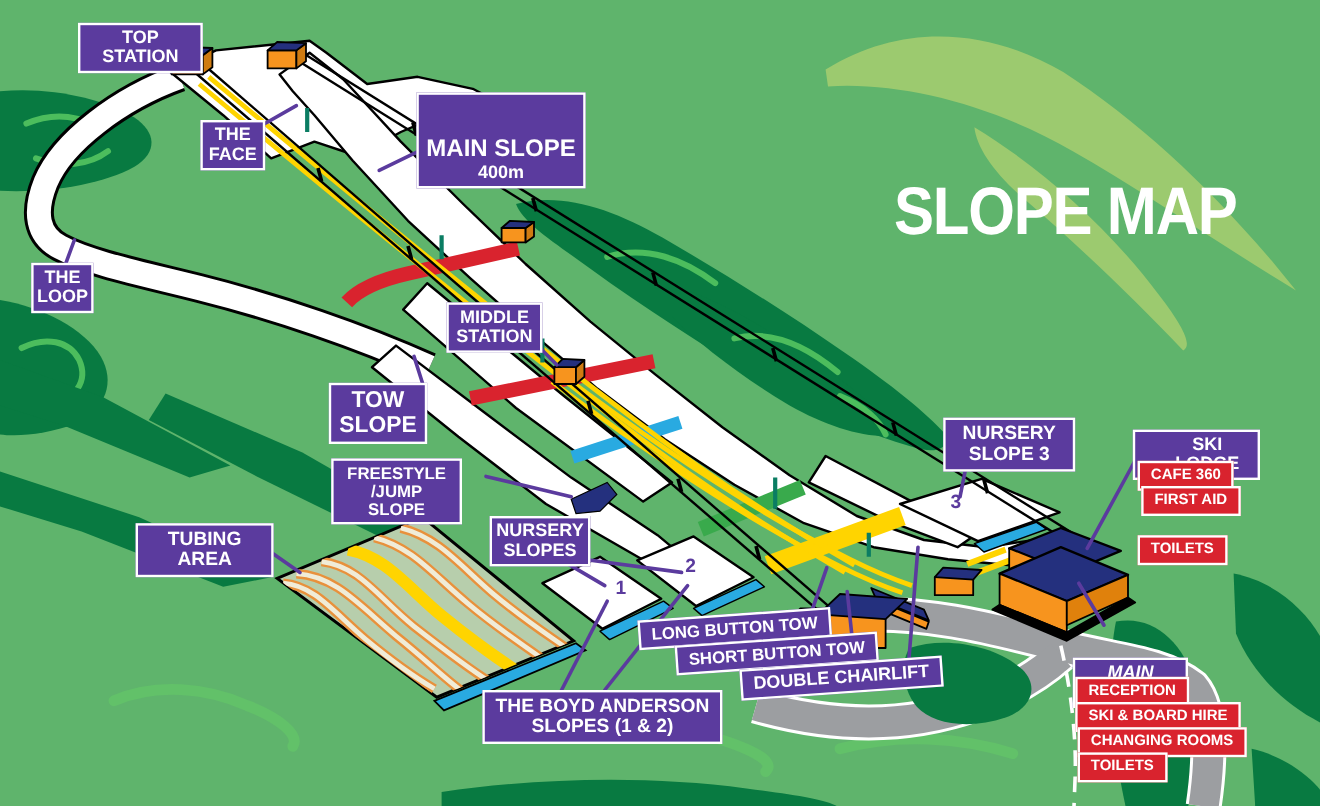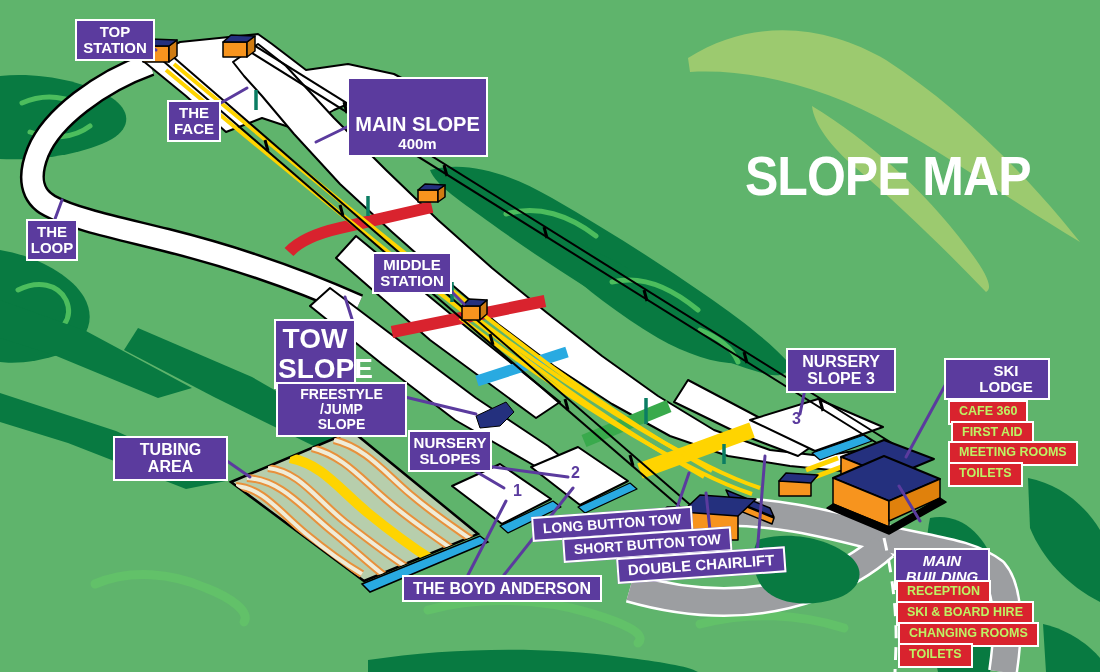--- a/index.html
+++ b/index.html
@@ -3,29 +3,29 @@
 <meta charset="utf-8">
 <style>
   html,body{margin:0;padding:0;background:#333;}
   .stage{position:relative;width:1100px;height:672px;overflow:hidden;
          background:#5fb46c;font-family:"Liberation Sans",sans-serif;}
   .stage svg{position:absolute;left:0;top:0;}
   .plabel{position:absolute;box-sizing:border-box;background:#5b3b9e;border:2px solid #fff;
           color:#fff;font-weight:700;text-align:center;line-height:1.08;padding:3px 2px;z-index:5;}
   .plabel .ln{display:block;}
   .rlabel{position:absolute;box-sizing:border-box;background:#d9232e;border:2px solid #fff;
-          color:#bef264;font-weight:700;font-size:12.5px;line-height:1.1;padding:3px 9px 4px;
-          white-space:nowrap;z-index:5;margin-top:16px;}
+          color:#ffffff;font-weight:700;font-size:12.5px;line-height:1.1;padding:3px 9px 4px;
+          white-space:nowrap;z-index:5;}
   .rot{transform:rotate(-4deg);transform-origin:left center;white-space:nowrap;padding:3px 9px;}
   .snum{position:absolute;color:#5b3b9e;font-weight:700;font-size:16px;z-index:4;}
   .maptitle{position:absolute;left:745px;top:148px;width:312px;color:#fff;font-weight:800;
             font-size:50px;letter-spacing:-1px;line-height:1;white-space:nowrap;
             transform:scaleY(1.12);transform-origin:left top;z-index:3;}
   .fs14{font-size:14px;} .fs15{font-size:15px;} .fs16{font-size:16px;}
-  .fs20{font-size:20px;margin-top:32px;} .fs21{font-size:28px;}
+  .fs20{font-size:20px;margin-top:32px;} .fs21{font-size:19px;}
   .sub{font-size:15px;font-weight:700;}
 </style>
 </head>
 <body>
 
 <div class="stage">
 
 <svg width="1100" height="672" viewBox="0 0 1100 672">
 
   <g>
@@ -203,21 +203,21 @@
     <path d="M670,528 L689,473"></path>
     <path d="M712,549 L706,493"></path>
     <path d="M756,567 L765,456"></path>
     <path d="M468,575 L506,501"></path>
     <path d="M504,575 L573,488"></path>
   </g>
 </svg>
 
 <div class="maptitle">SLOPE MAP</div>
 
-<div class="plabel fs15" style="left:75px;top:19px;width:80px;">
+<div class="plabel fs15" style="left:65px;top:19px;width:104px;">
   <span class="ln">TOP</span>
   <span class="ln">STATION</span>
 </div>
 <div class="plabel fs15" style="left:167px;top:100px;width:54px;">
   <span class="ln">THE</span>
   <span class="ln">FACE</span>
 </div>
 <div class="plabel" style="left:347px;top:77px;width:141px;">
   <span class="ln fs20">MAIN SLOPE</span>
   <span class="ln sub">400m</span>
@@ -227,21 +227,21 @@
   <span class="ln">LOOP</span>
 </div>
 <div class="plabel fs15" style="left:372px;top:252px;width:80px;">
   <span class="ln">MIDDLE</span>
   <span class="ln">STATION</span>
 </div>
 <div class="plabel fs21" style="left:274px;top:319px;width:82px;">
   <span class="ln">TOW</span>
   <span class="ln">SLOPE</span>
 </div>
-<div class="plabel fs14" style="left:276px;top:382px;width:131px;">
+<div class="plabel fs14" style="left:276px;top:382px;width:109px;">
   <span class="ln">FREESTYLE /JUMP</span>
   <span class="ln">SLOPE</span>
 </div>
 <div class="plabel fs16" style="left:113px;top:436px;width:115px;">
   <span class="ln">TUBING AREA</span>
 </div>
 <div class="plabel fs15" style="left:408px;top:430px;width:84px;">
   <span class="ln">NURSERY</span>
   <span class="ln">SLOPES</span>
 </div>
@@ -253,28 +253,28 @@
   <span>LONG BUTTON TOW</span>
 </div>
 <div class="plabel fs14 rot" style="left:563px;top:538px;">
   <span>SHORT BUTTON TOW</span>
 </div>
 <div class="plabel fs15 rot" style="left:617px;top:558px;">
   <span>DOUBLE CHAIRLIFT</span>
 </div>
 <div class="plabel fs16" style="left:402px;top:575px;width:200px;">
   <span class="ln">THE BOYD ANDERSON</span>
+  <span class="ln">SLOPES (1 &amp; 2)</span>
 </div>
 
 <div class="plabel fs15" style="left:944px;top:358px;width:106px;padding-left:20px;">
   <span class="ln">SKI LODGE</span>
 </div>
 <div class="rlabel" style="left:948px;top:384px;">CAFE 360</div>
 <div class="rlabel" style="left:951px;top:405px;">FIRST AID</div>
-<div class="rlabel" style="left:948px;top:425px;">MEETING ROOMS</div>
 <div class="rlabel" style="left:948px;top:446px;">TOILETS</div>
 
 <div class="plabel fs15" style="left:894px;top:548px;width:96px;font-style:italic;">
   <span class="ln">MAIN</span>
   <span class="ln">BUILDING</span>
 </div>
 <div class="rlabel" style="left:896px;top:564px;">RECEPTION</div>
 <div class="rlabel" style="left:896px;top:585px;">SKI &amp; BOARD HIRE</div>
 <div class="rlabel" style="left:898px;top:606px;">CHANGING ROOMS</div>
 <div class="rlabel" style="left:898px;top:627px;">TOILETS</div>

